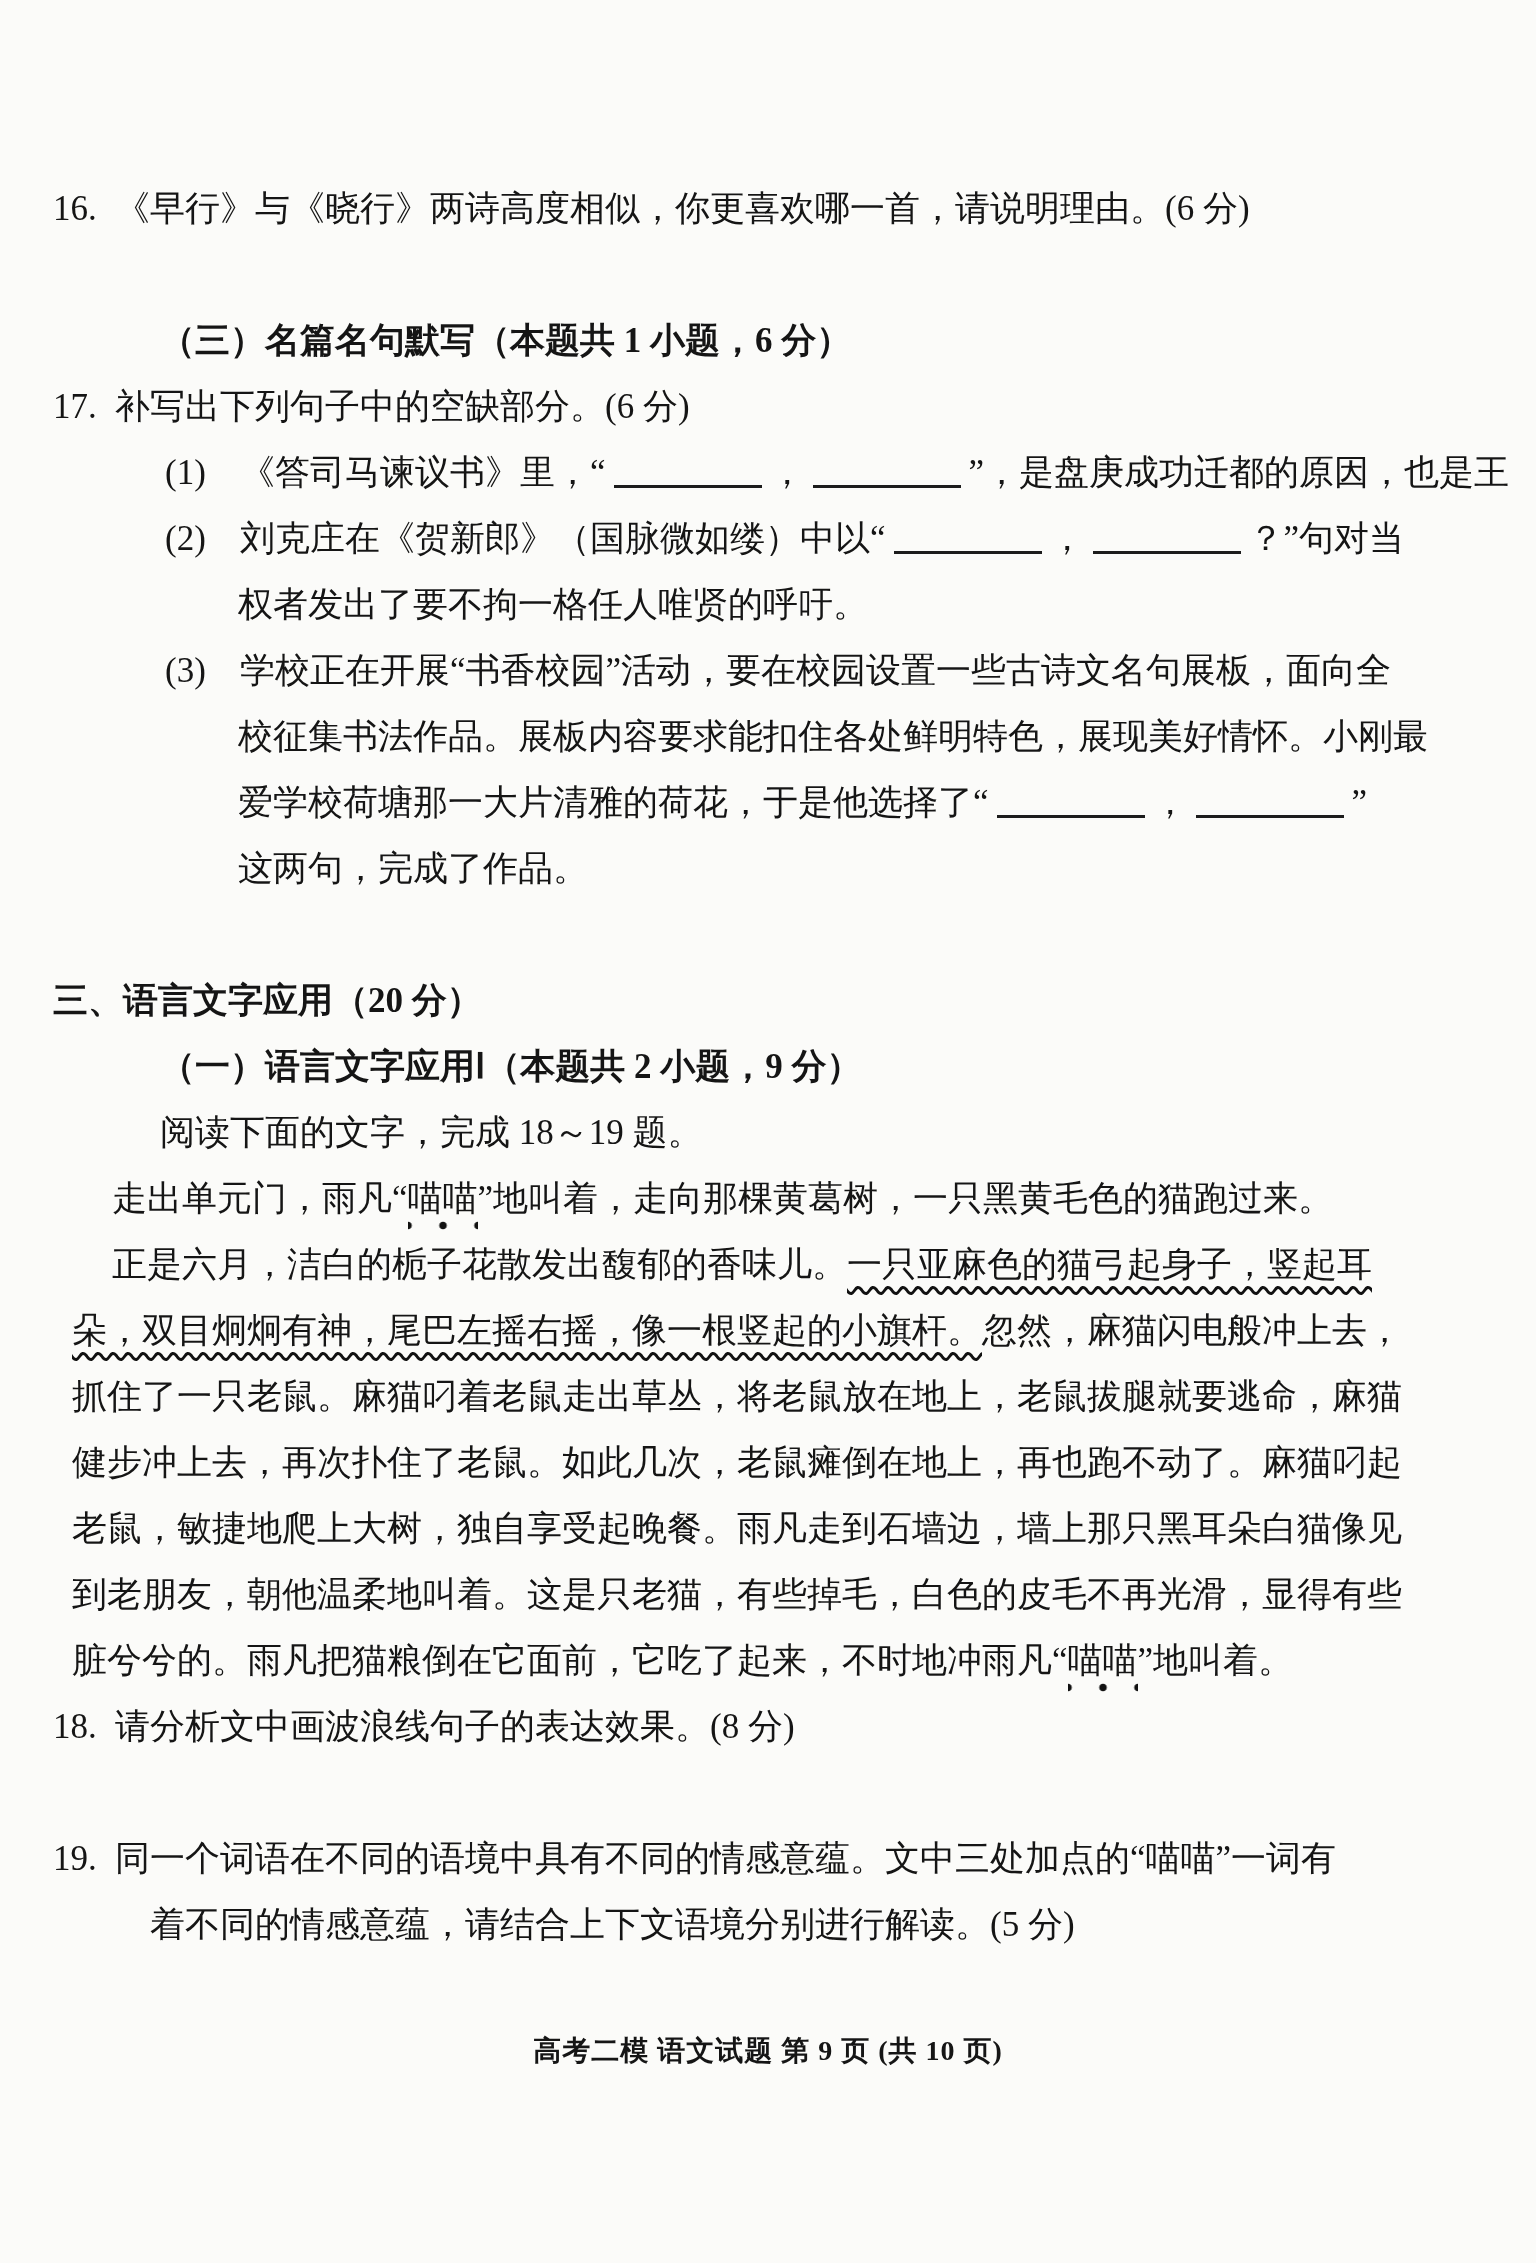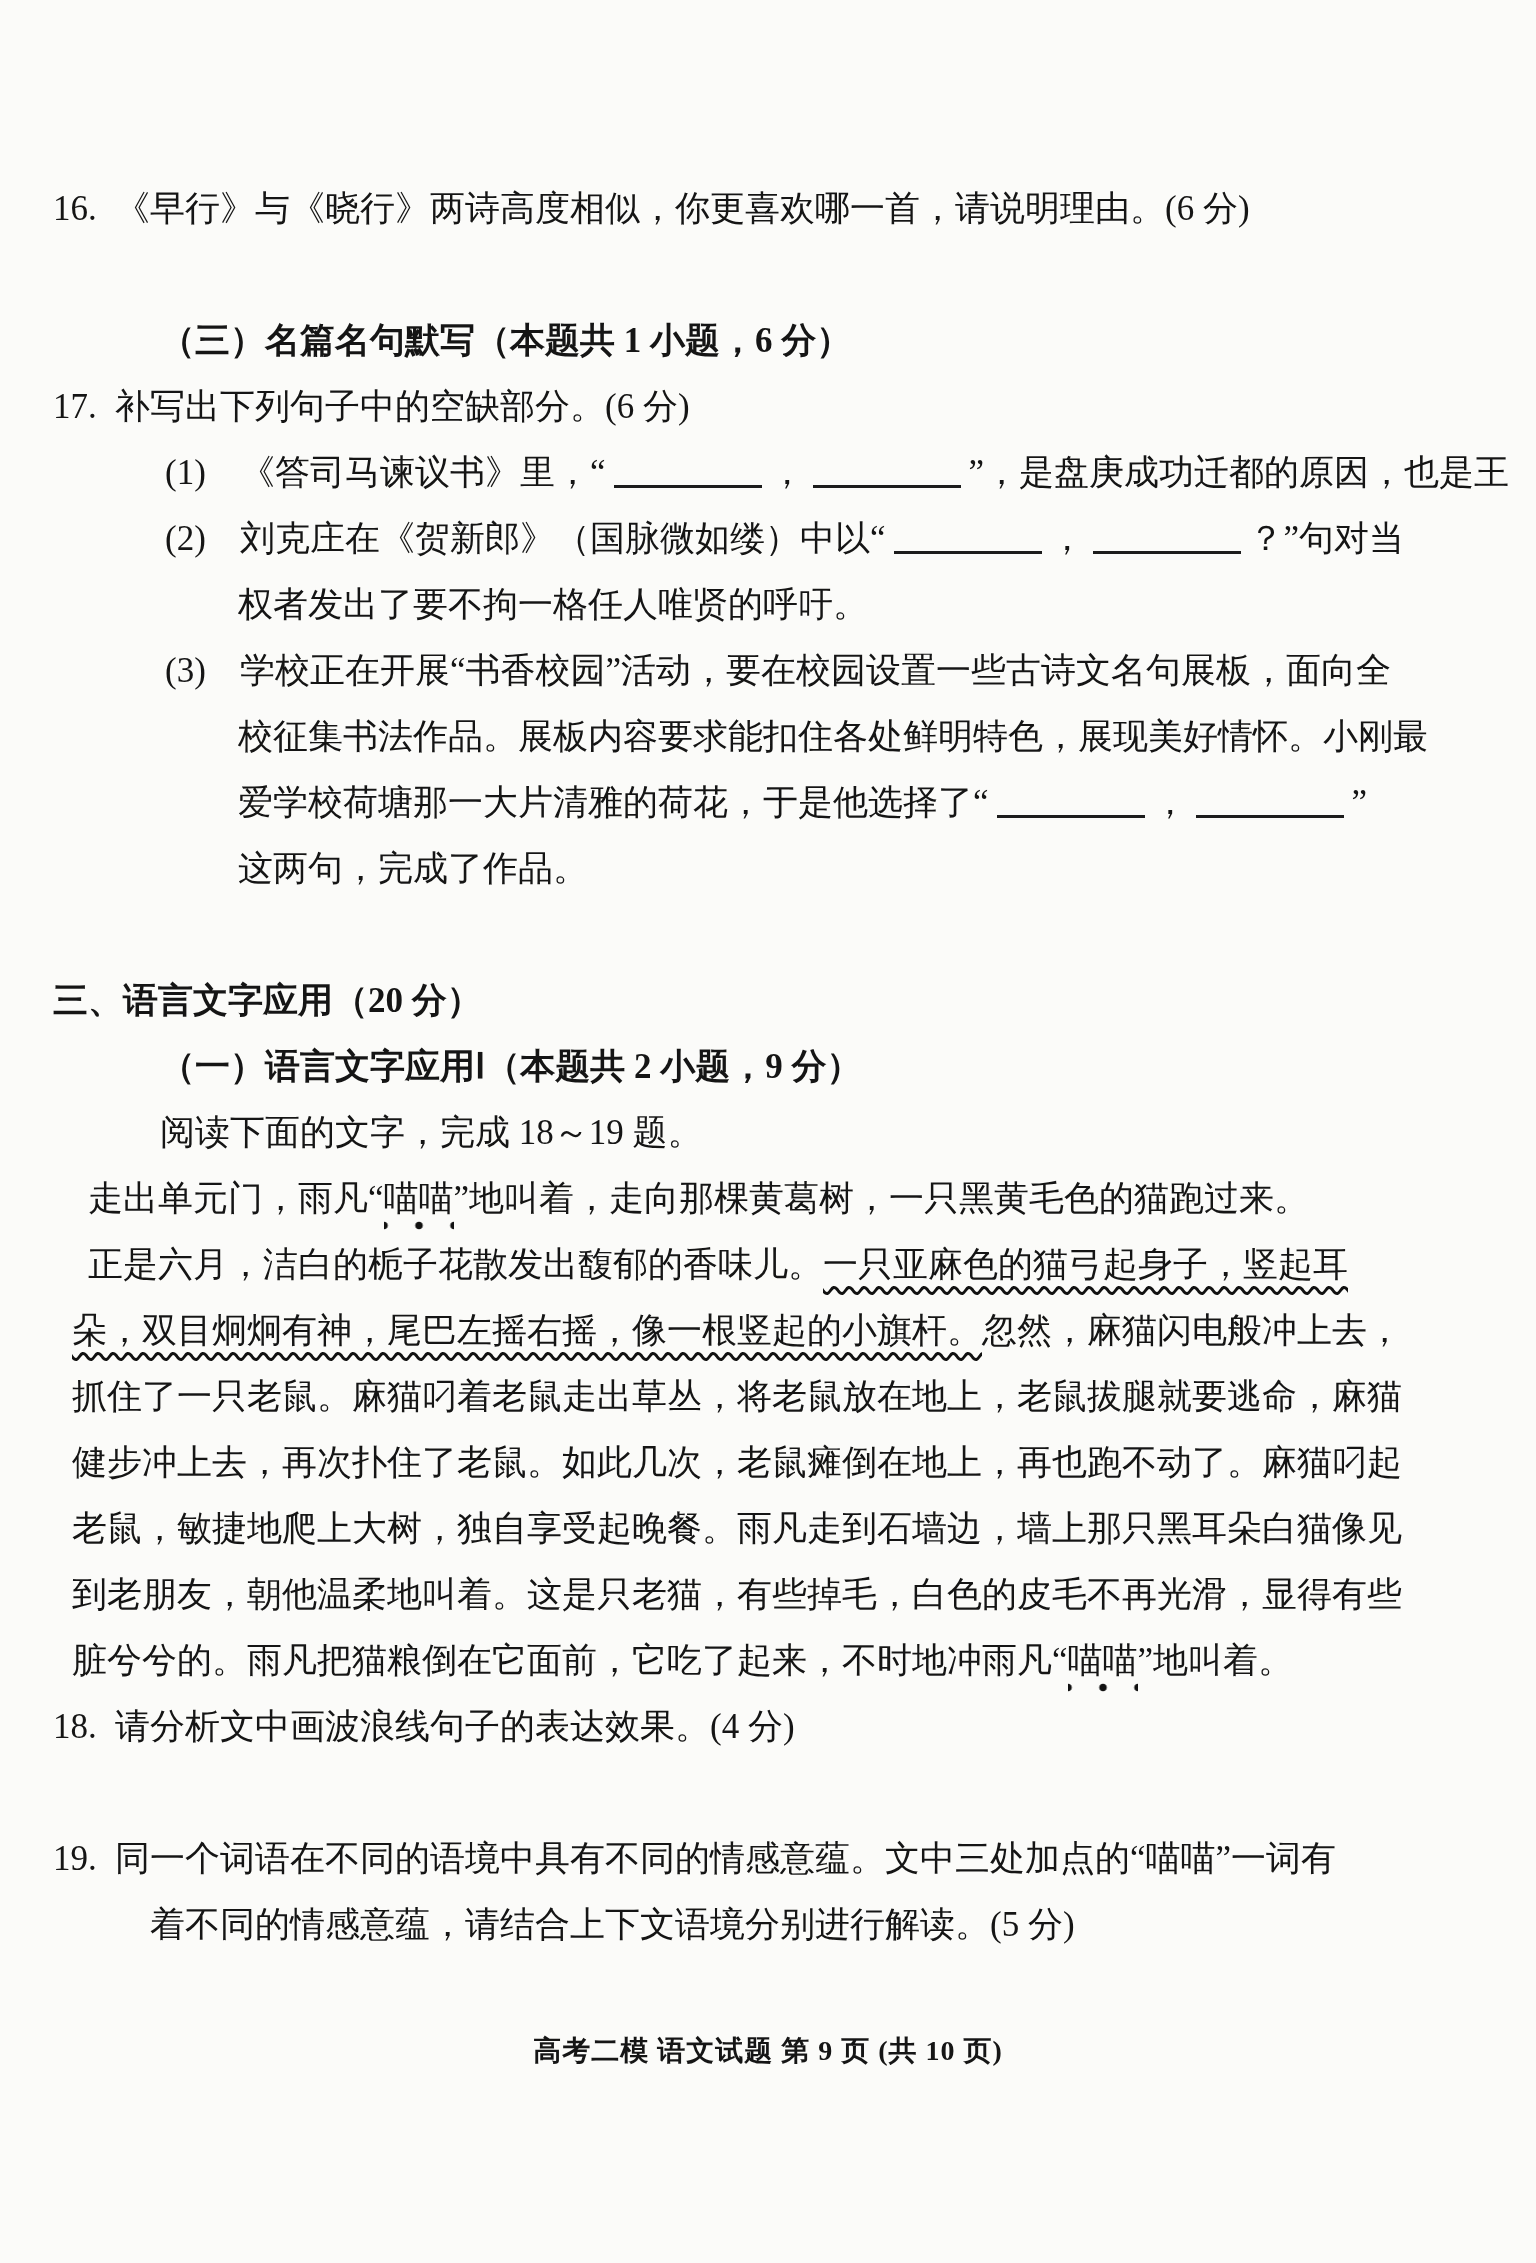--- a/index.html
+++ b/index.html
@@ -15,21 +15,21 @@
   .gap { height:66px; }
   .bold { font-weight:bold; }
 
   
   .ind-num  { padding-left:53px;  }   
   .ind-sec  { padding-left:160px; }   
   .ind-item { padding-left:165px; }   
   .ind-cont { padding-left:238px; }   
   .ind-c19  { padding-left:150px; }   
   .psg      { padding-left:72px;  }   
-  .psg-first{ padding-left:88px; }   
+  .psg-first{ padding-left:112px; }   
 
   .qnum   { display:inline-block; min-width:62px; }
   .imark  { display:inline-block; min-width:75px; }
 
   
   .blank {
     display:inline-block;
     width:148px; height:6px;
     border-bottom:3px solid #1c1c1c;
     transform:translateY(4px);
@@ -139,21 +139,21 @@
     <span>老鼠，敏捷地爬上大树，独自享受起晚餐。雨凡走到石墙边，墙上那只黑耳朵白猫像见</span>
   </div>
   <div class="row psg">
     <span>到老朋友，朝他温柔地叫着。这是只老猫，有些掉毛，白色的皮毛不再光滑，显得有些</span>
   </div>
   <div class="row psg">
     <span>脏兮兮的。雨凡把猫粮倒在它面前，它吃了起来，不时地冲雨凡“</span><span class="dots">喵喵</span><span>”地叫着。</span>
   </div>
 
   <div class="row ind-num">
-    <span class="qnum">18.</span><span>请分析文中画波浪线句子的表达效果。(4 分)</span>
+    <span class="qnum">18.</span><span>请分析文中画波浪线句子的表达效果。(8 分)</span>
   </div>
 
   <div class="row gap"></div>
 
   <div class="row ind-num">
     <span class="qnum">19.</span><span>同一个词语在不同的语境中具有不同的情感意蕴。文中三处加点的“喵喵”一词有</span>
   </div>
   <div class="row ind-c19">
     <span>着不同的情感意蕴，请结合上下文语境分别进行解读。(5 分)</span>
   </div>

